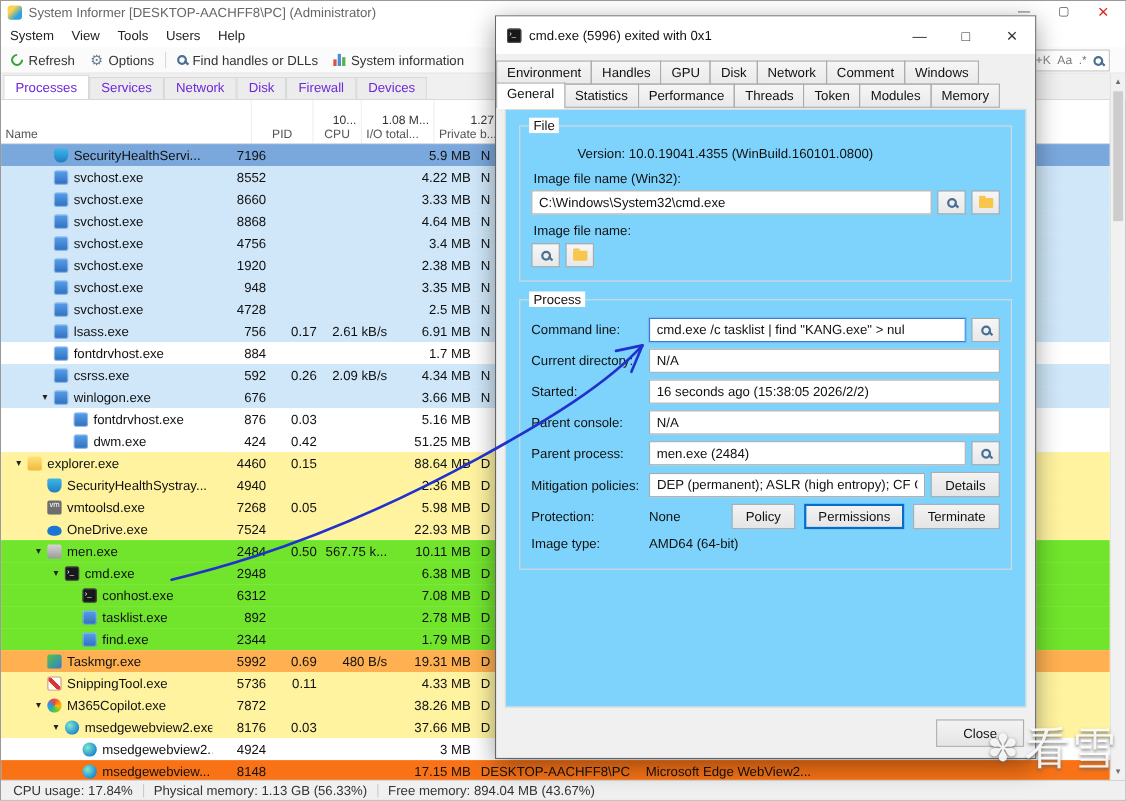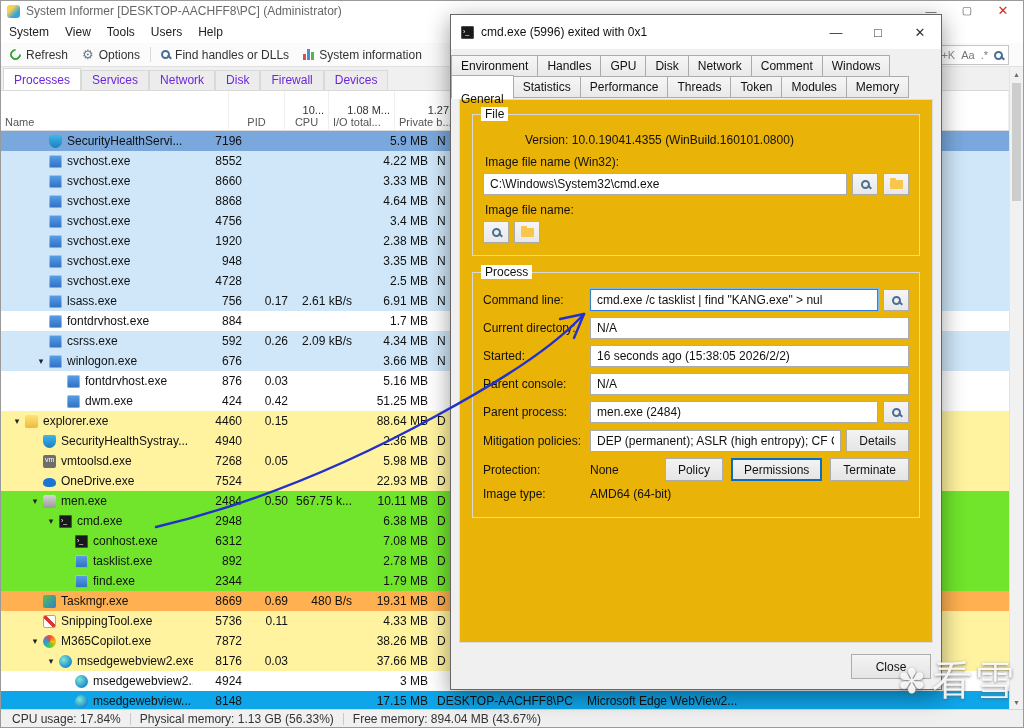--- a/index.html
+++ b/index.html
@@ -74,22 +74,22 @@
   .dlg{position:absolute;left:450px;top:14px;width:492px;height:676px;background:#f0f0f0;border:1px solid #666;box-shadow:0 6px 22px rgba(0,0,0,.4);z-index:10;font-size:12px}
   .dlg-title{height:34px;background:#fff;display:flex;align-items:center;gap:7px;padding-left:10px}
   .dlg-ic{margin:0}
   .dlg-title-text{color:#111}
   .dlg-cbtns{margin-left:auto;display:flex;height:100%}
   .dlg-cbtn{width:42px;display:flex;align-items:center;justify-content:center;color:#333;font-size:13px}
   .dlg-tabs{position:absolute;top:40px;left:0;right:8px}
   .tabrow{display:flex;height:22px}
   .dtab{border:1px solid #ababab;background:linear-gradient(#f6f6f6,#e9e9e9);padding:3px 9px 0;margin-right:-1px;white-space:nowrap;position:relative}
   .tabrow.row2{margin-top:-1px}
-  .dtab.active{background:#fff;z-index:3;border-bottom-color:#fff;padding-top:16px;margin-top:-1px;height:24px}
-  .dlg-page{position:absolute;top:84px;left:8px;right:8px;bottom:46px;background:#eab308;border:1px solid #dcdcdc;padding:14px 12px;overflow:hidden;z-index:1}
+  .dtab.active{background:#fff;z-index:3;border-bottom-color:#fff;padding-top:2px;margin-top:-1px;height:24px}
+  .dlg-page{position:absolute;top:84px;left:8px;right:8px;bottom:46px;background:#7dd3fc;border:1px solid #dcdcdc;padding:14px 12px;overflow:hidden;z-index:1}
   .grp{position:relative;border:1px solid #d9d9d9;padding:16px 10px 10px;margin-bottom:16px}
   .grp-label{position:absolute;top:-8px;left:8px;background:#fff;padding:0 4px;color:#111}
   .fhead{display:flex;gap:10px;margin-bottom:4px}
   .bigicon{width:32px;height:32px;background:#17181a;border-radius:3px;box-shadow:inset 0 0 0 1px #555;position:relative;flex:none}
   .bigicon::after{content:"C:\\_";position:absolute;left:4px;top:3px;color:#eee;font-size:8px;font-family:"DejaVu Sans Mono",monospace}
   .fmeta div{line-height:16px}
   .ver{margin:2px 0 8px 42px}
   .flabel{margin:8px 2px 4px}
   .frow{display:flex;align-items:center;gap:5px;margin-bottom:2px}
   .txt{flex:1;height:22px;border:1px solid #ababab;background:#fff;padding:0 6px;font-size:12px;font-family:"Liberation Sans",sans-serif;color:#111;min-width:0}
@@ -497,21 +497,21 @@
         <div class="cell c-priv">1.79 MB</div>
         <div class="cell c-user">D</div>
         <div class="cell c-desc"></div>
       </div>
       <div class="row" style="background: rgb(255, 176, 80);">
         <div class="cell c-name">
           <div class="sp" style="width: 42px;"></div>
           <div class="ic taskmgr-icon"></div>
           <div class="ntext">Taskmgr.exe</div>
         </div>
-        <div class="cell c-pid">8669</div>
+        <div class="cell c-pid">5992</div>
         <div class="cell c-cpu">0.69</div>
         <div class="cell c-io">480 B/s</div>
         <div class="cell c-priv">19.31 MB</div>
         <div class="cell c-user">D</div>
         <div class="cell c-desc"></div>
       </div>
       <div class="row" style="background: rgb(255, 243, 160);">
         <div class="cell c-name">
           <div class="sp" style="width: 42px;"></div>
           <div class="ic snip-icon"></div>
@@ -558,21 +558,21 @@
           <div class="ic edge-icon"></div>
           <div class="ntext">msedgewebview2...</div>
         </div>
         <div class="cell c-pid">4924</div>
         <div class="cell c-cpu"></div>
         <div class="cell c-io"></div>
         <div class="cell c-priv">3 MB</div>
         <div class="cell c-user"></div>
         <div class="cell c-desc"></div>
       </div>
-      <div class="row" style="background: #0ea5e9;">
+      <div class="row" style="background: #f97316;">
         <div class="cell c-name">
           <div class="sp" style="width: 74px;"></div>
           <div class="ic edge-icon"></div>
           <div class="ntext">msedgewebview...</div>
         </div>
         <div class="cell c-pid">8148</div>
         <div class="cell c-cpu"></div>
         <div class="cell c-io"></div>
         <div class="cell c-priv">17.15 MB</div>
         <div class="cell c-user">DESKTOP-AACHFF8\PC</div>

